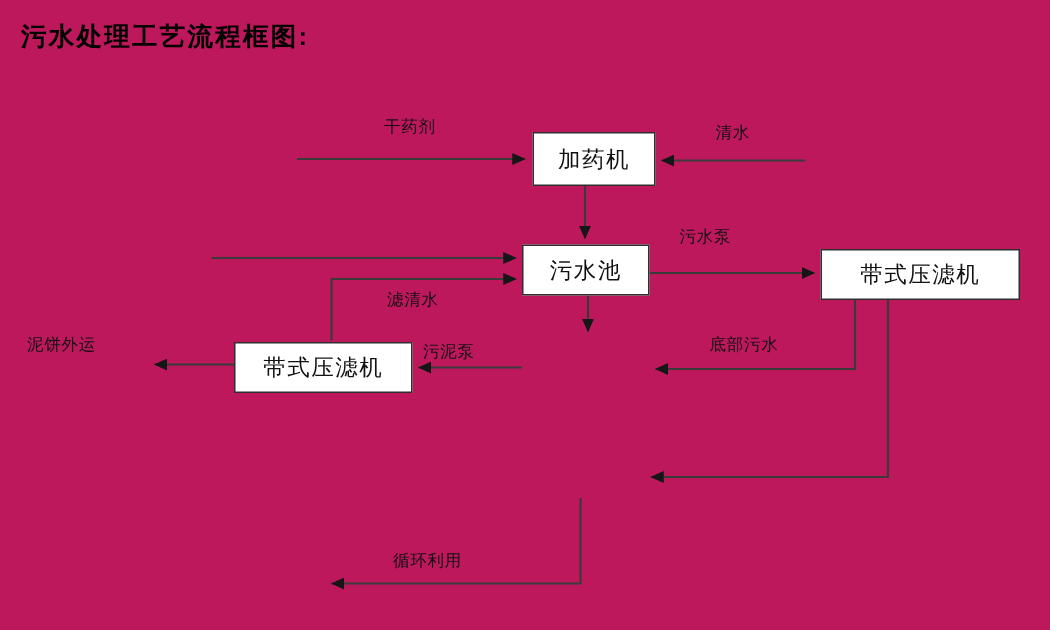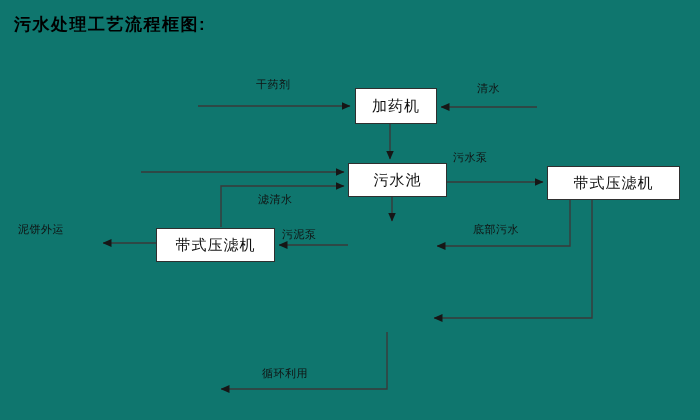--- a/index.html
+++ b/index.html
@@ -1,19 +1,19 @@
 <!DOCTYPE html>
 <html><head>
 <meta charset="utf-8">
 <style>
   html,body{margin:0;padding:0;background:#fff;}
   .canvas{
     position:relative;
     width:700px;height:420px;
-    background:#0f766e;
+    background:#be185d;
     font-family:Liberation Sans, sans-serif;
     color:#111;
     overflow:hidden;
   }
   .title{
     position:absolute;left:14px;top:13px;
     font-size:17px;font-weight:bold;letter-spacing:1.5px;color:#000;
     white-space:nowrap;
   }
   .wires{position:absolute;left:0;top:0;}
@@ -52,21 +52,21 @@
       <path d="M348 245 H279" marker-end="url(#arr)"></path>
       <path d="M156 243 H103" marker-end="url(#arr)"></path>
       <path d="M570 200 V246 H437" marker-end="url(#arr)"></path>
       <path d="M592 200 V318 H434" marker-end="url(#arr)"></path>
       <path d="M387 332 V389 H221" marker-end="url(#arr)"></path>
     </g>
   </svg>
 
   <div class="node" style="left:355px;top:88px;width:82px;height:36px;">加药机</div>
 
-  <div class="node" style="left:348px;top:163px;width:99px;height:34px;">污水池</div>
+  <div class="node" style="left:348px;top:163px;width:85px;height:34px;">污水池</div>
 
   <div class="node" style="left:547px;top:166px;width:133px;height:34px;">带式压滤机</div>
 
 
   <div class="node" style="left:156px;top:228px;width:119px;height:34px;">带式压滤机</div>
 
 
   <div class="flabel" style="left:256px;top:77px;">干药剂</div>
 
   <div class="flabel" style="left:477px;top:81px;">清水</div>

